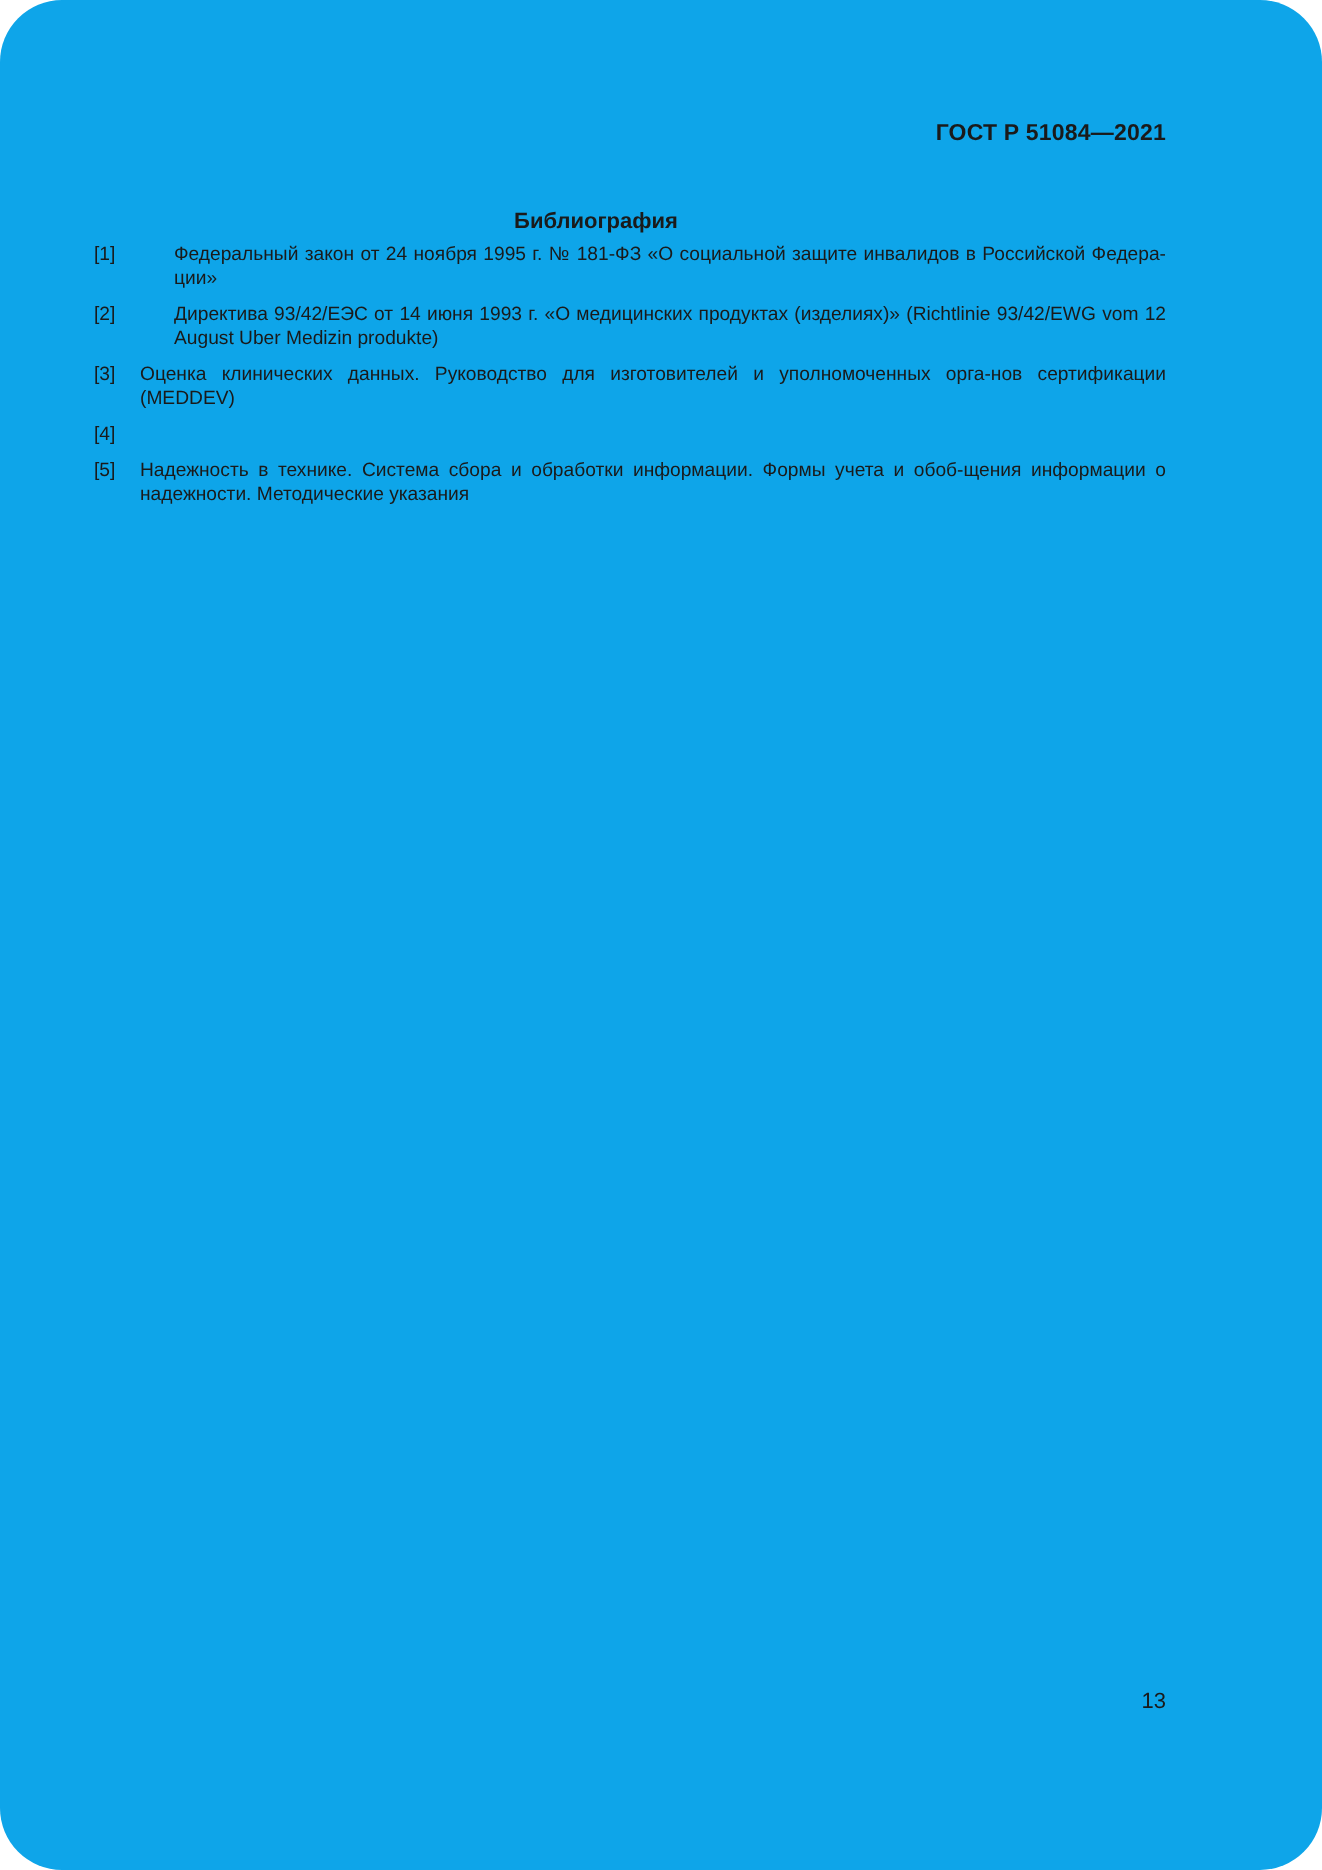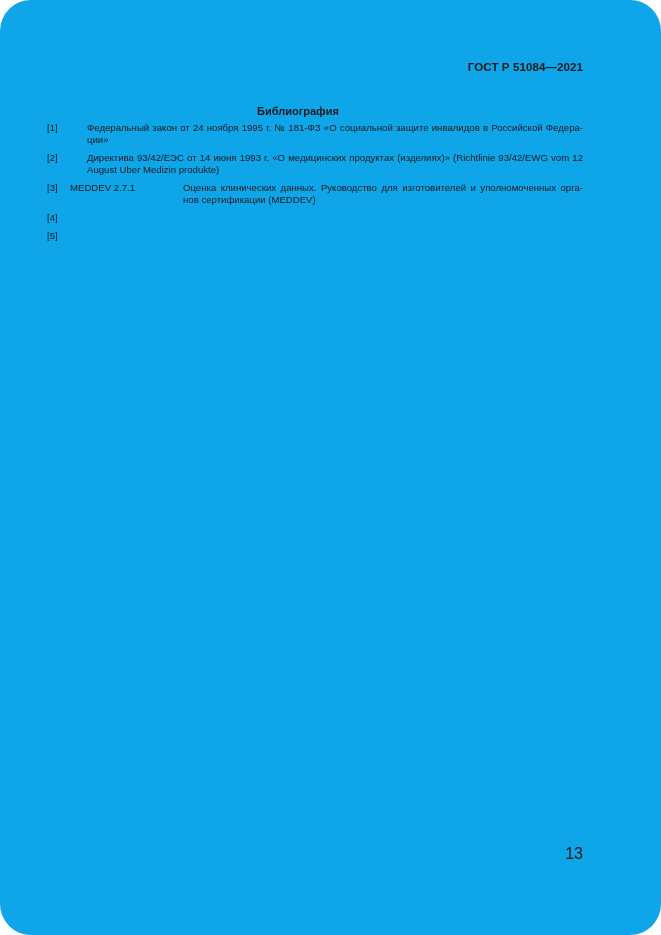--- a/index.html
+++ b/index.html
@@ -70,21 +70,21 @@
     width: 113px;
   }
   .bib-desc {
     flex: 1 1 auto;
     text-align: justify;
   }
   .page-number {
     position: absolute;
     top: 845px;
     right: 78px;
-    font-size: 16px;
+    font-size: 11px;
   }
 </style>
 </head>
 <body>
 
 <div class="page">
 
   <div class="doc-header">ГОСТ Р 51084—2021</div>
 
   <div class="bib-title">Библиография</div>
@@ -96,29 +96,29 @@
       <span class="bib-body full">Федеральный закон от 24 ноября 1995 г. № 181-ФЗ «О социальной защите инвалидов в Российской Федера-ции»</span>
     </div>
 
     <div class="bib-entry">
       <span class="bib-num">[2]</span>
       <span class="bib-body full">Директива 93/42/ЕЭС от 14 июня 1993 г. «О медицинских продуктах (изделиях)» (Richtlinie 93/42/EWG vom 12 August Uber Medizin produkte)</span>
     </div>
 
     <div class="bib-entry">
       <span class="bib-num">[3]</span>
-      <span class="bib-code">MEDDEV 2.7.1</span>
       <span class="bib-desc">Оценка клинических данных. Руководство для изготовителей и уполномоченных орга-нов сертификации (MEDDEV)</span>
     </div>
 
     <div class="bib-entry">
       <span class="bib-num">[4]</span>
     </div>
 
     <div class="bib-entry">
       <span class="bib-num">[5]</span>
+      <span class="bib-desc">Надежность в технике. Система сбора и обработки информации. Формы учета и обоб-щения информации о надежности. Методические указания</span>
     </div>
 
   </div>
 
   <div class="page-number">13</div>
 
 </div>
 
 </body></html>

